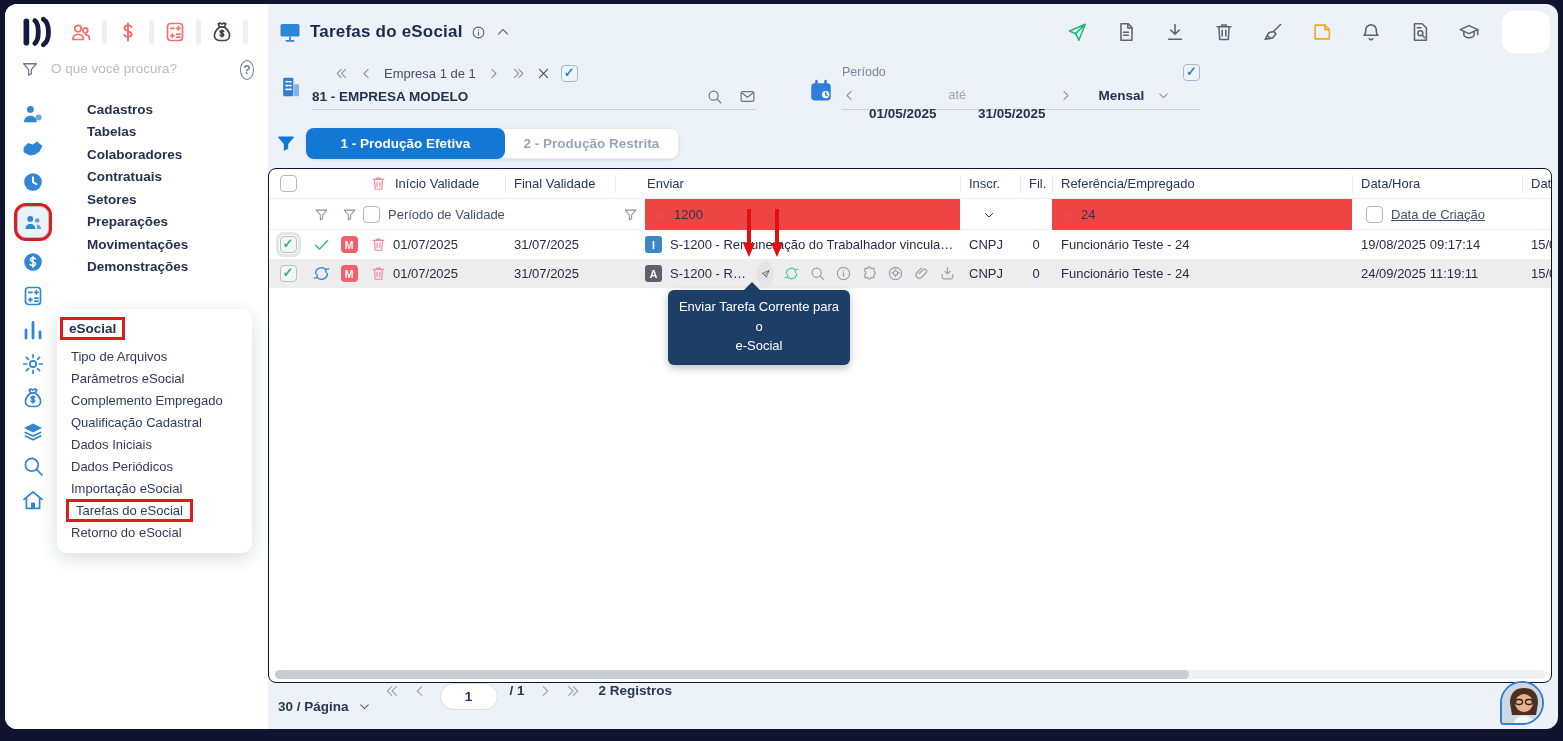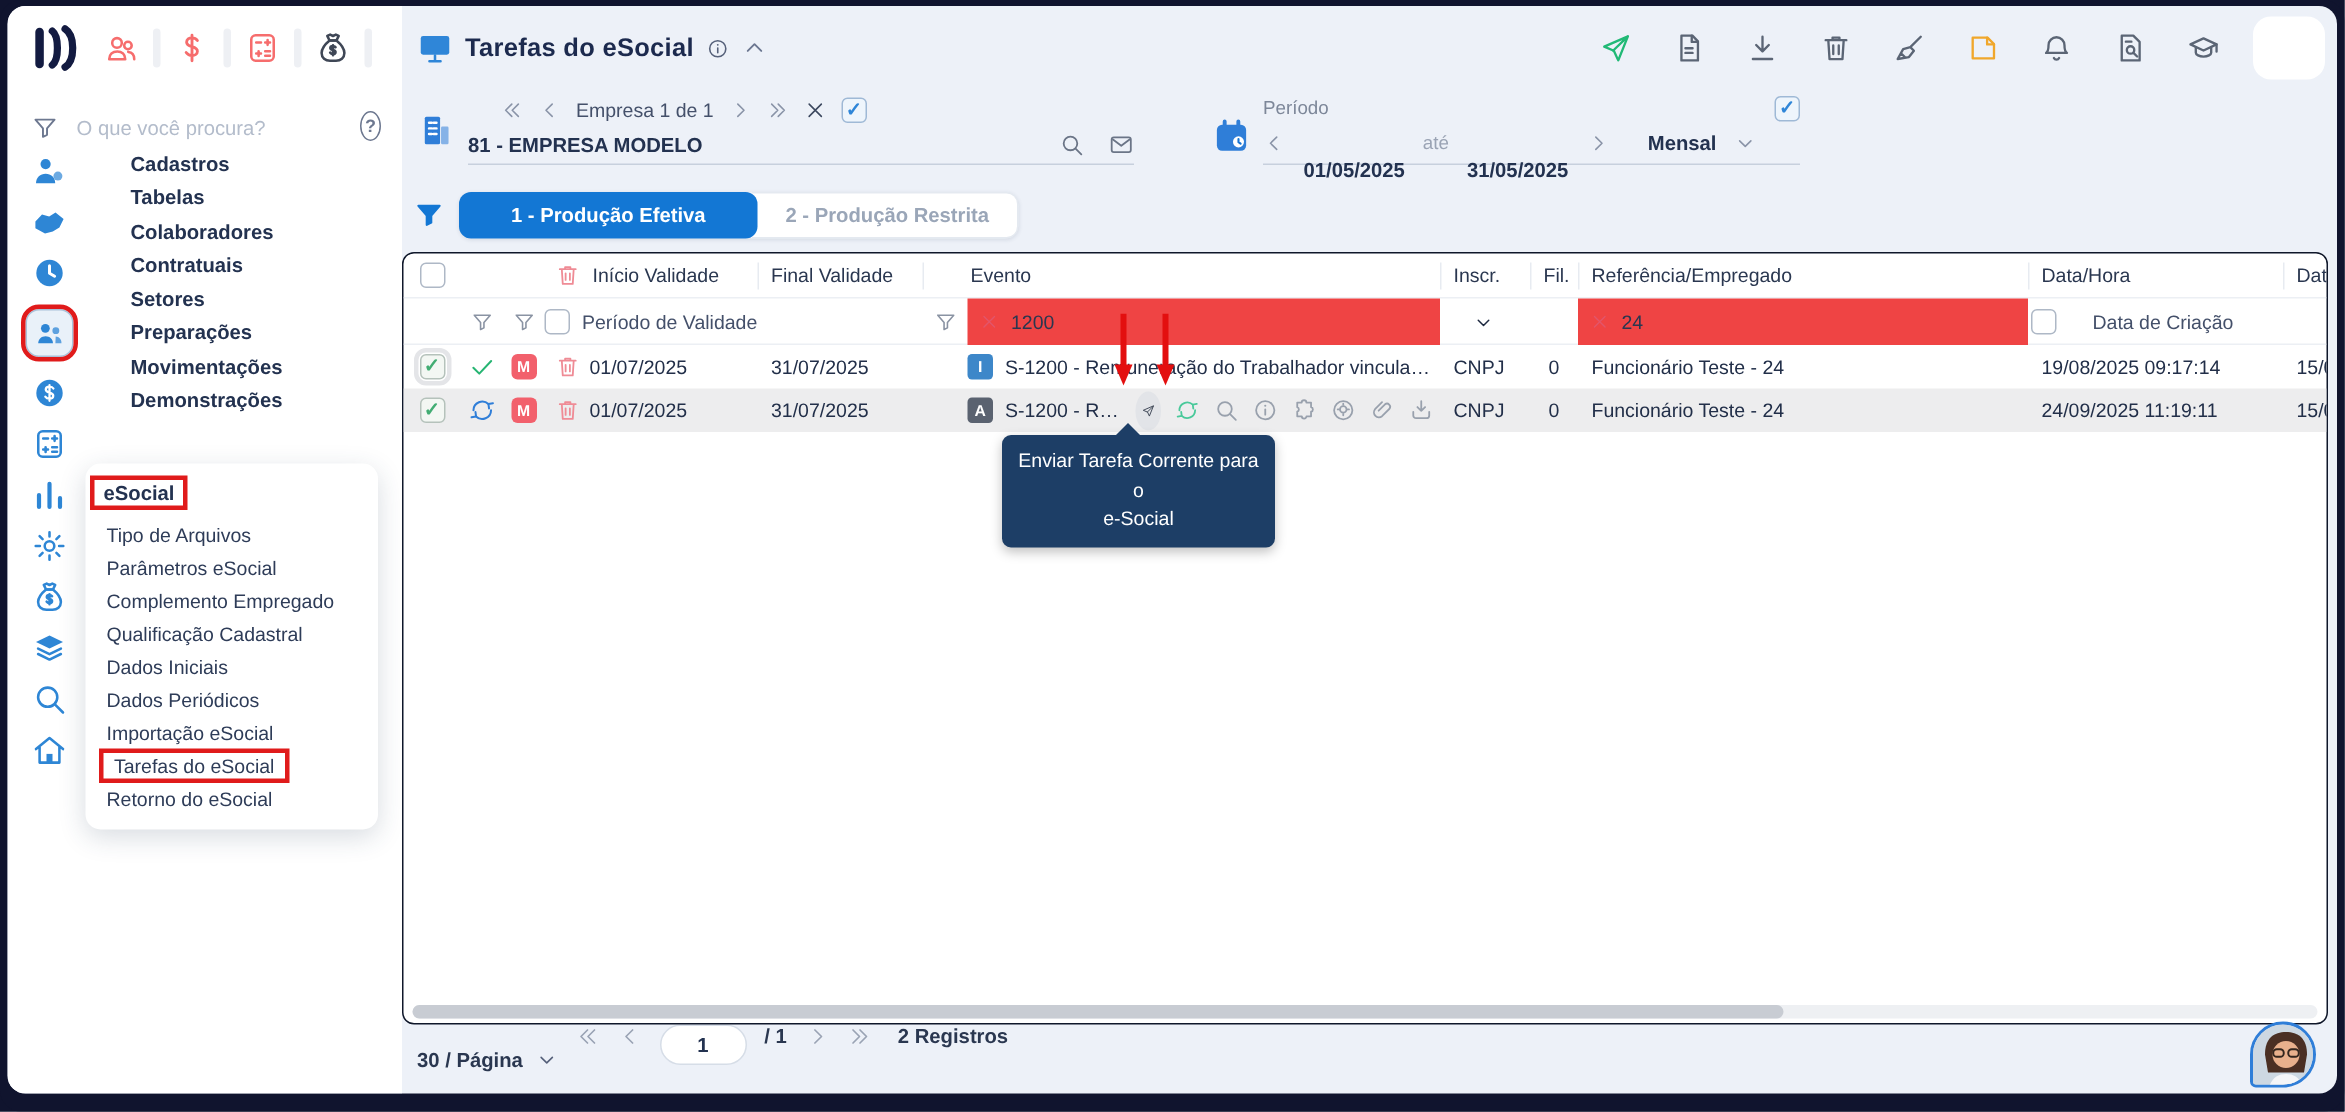--- a/index.html
+++ b/index.html
@@ -7,21 +7,21 @@
   .window { width:1563px; height:741px; background:#10142e; border-radius:14px; padding:4px 5px 12px 5px; position:relative; }
   .app { width:100%; height:100%; background:#edf1f8; border-radius:12px; overflow:hidden; display:flex; position:relative; }
 
   
   .sidebar { width:263px; background:#ffffff; flex:0 0 263px; display:flex; flex-direction:column; position:relative; }
   .side-top { height:56px; display:flex; align-items:center; padding-left:14px; }
   .logo { width:36px; height:34px; color:#131b41; margin-right:14px; }
   .mod-icon { width:24px; height:24px; color:#f66d6d; }
   .mod-icon.dark { color:#3f4756; }
   .sep { width:5px; height:26px; background:#eef0f4; border-radius:3px; margin:0 9px; }
-  .side-search { height:34px; display:flex; align-items:flex-end; padding:0 14px 0 16px; gap:10px; }
+  .side-search { height:34px; display:flex; align-items:flex-start; padding:0 14px 0 16px; gap:10px; }
   .side-search .funnel { width:18px; height:18px; color:#6d7890; flex:0 0 18px; }
   .side-search input { border:none; outline:none; flex:1; font-size:13.5px; font-family:"Liberation Sans",sans-serif; color:#394560; background:transparent; }
   .side-search input::placeholder { color:#b3bccb; }
   .help-circle { width:20px; height:20px; border:1.6px solid #6d7890; border-radius:50%; color:#6d7890; font-size:12px; font-weight:bold; display:flex; align-items:center; justify-content:center; }
   .side-body { flex:1; position:relative; }
   .rail { position:absolute; left:0; top:8px; width:56px; display:flex; flex-direction:column; align-items:center; gap:10px; }
   .rail-ic { width:24px; height:24px; color:#2e86d5; display:flex; align-items:center; justify-content:center; }
   .rail-active { background:#e9f1f9; border:1px solid #a9c2da; border-radius:9px; padding:4px; outline:3px solid #e01b1b; margin:2px 0; }
   .rail-active .rail-ic { width:22px; height:22px; }
   .menu { margin-left:82px; padding-top:4px; }
@@ -478,21 +478,21 @@
           <span></span>
             <span></span>
           <span class="trash-ic">
               <svg viewBox="0 0 24 24" style="width:100%;height:100%;display:block" fill="none" stroke="currentColor" stroke-width="1.7" stroke-linecap="round" stroke-linejoin="round">
                 <path d="M4.5 6.3h15M9.5 6.3V4.4h5v1.9M6.4 6.3l.9 13.8h9.4l.9-13.8M10 10.2v6.2M14 10.2v6.2"></path>
               </svg>
             </span>
           <span class="cell">Início Validade</span>
           <span class="cell hdiv">Final Validade</span>
           <span class="hdiv"></span>
-          <span class="cell">Evento</span>
+          <span class="cell">Enviar</span>
           <span class="cell hdiv">Inscr.</span>
           <span class="cell hdiv">Fil.</span>
           <span class="cell hdiv">Referência/Empregado</span>
           <span class="cell hdiv">Data/Hora</span>
           <span class="cell hdiv">Data L</span>
         </div>
 
         <div class="trow tfilter">
           <span></span>
           <span class="mini-funnel">
@@ -529,21 +529,21 @@
             </span>
           <span></span>
           <span class="filter-cell">
             <span class="clear-x">
                 <svg viewBox="0 0 24 24" style="width:100%;height:100%;display:block" fill="none" stroke="currentColor" stroke-width="1.7" stroke-linecap="round" stroke-linejoin="round">
                   <path d="M5.5 5.5l13 13M18.5 5.5l-13 13"></path>
                 </svg>
               </span>
             <span>24</span>
           </span>
-          <span class="filter-label" style="grid-column:12/13; gap:24px; padding-left:2px;">
+          <span class="filter-label" style="grid-column:12/13; gap:8px; padding-left:14px;text-decoration:underline;">
             <span class="checkbox"></span>
             <span>Data de Criação</span>
           </span>
         </div>
 
         <div class="trow drow">
           <span class="checkbox green-check" style="margin:0 auto; outline:3px solid #e4e5e8; outline-offset:1px;"></span>
           <span class="status-ic check">
               <svg viewBox="0 0 24 24" style="width:100%;height:100%;display:block" fill="none" stroke="currentColor" stroke-width="1.7" stroke-linecap="round" stroke-linejoin="round">
                 <path d="M4.5 12.8l5 5L19.5 7.2"></path>

